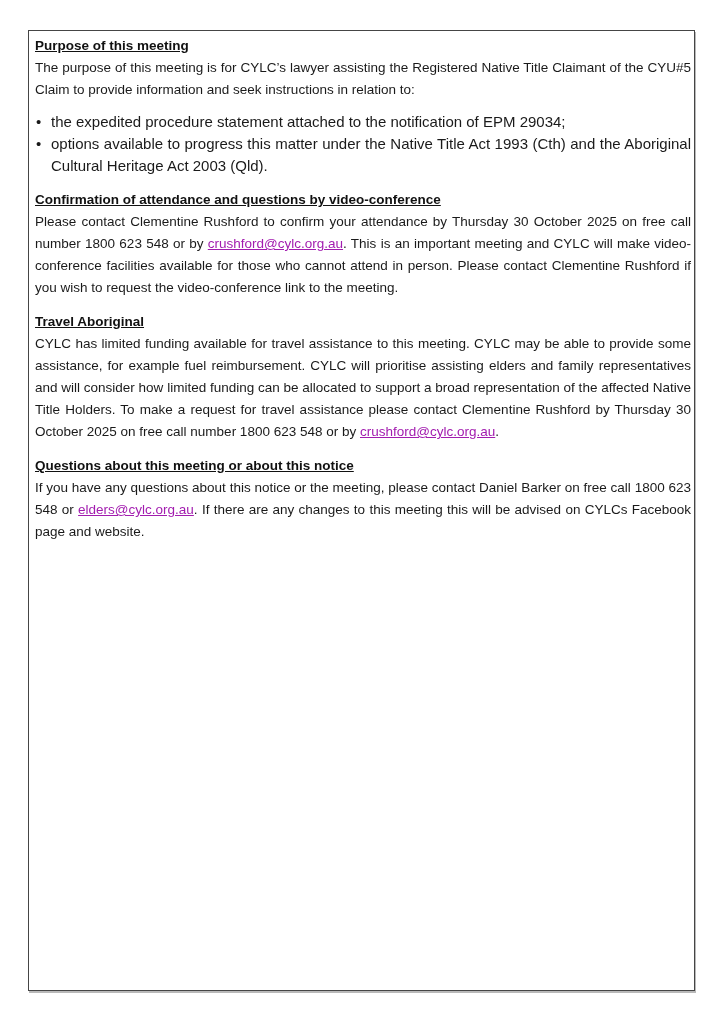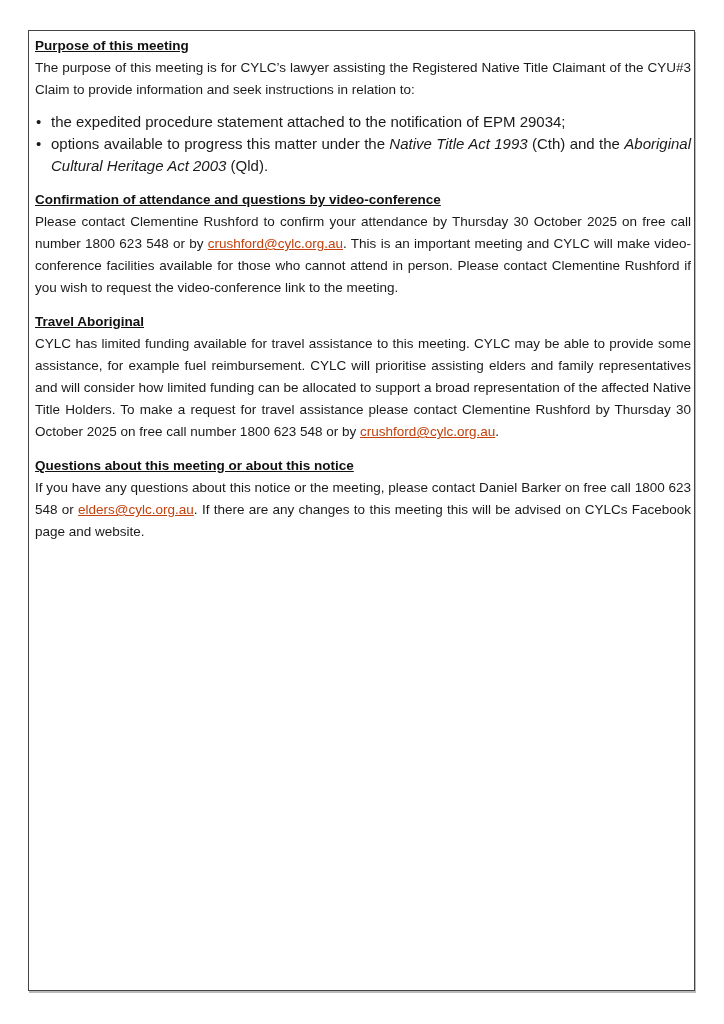--- a/index.html
+++ b/index.html
@@ -58,35 +58,35 @@
     line-height: 22px;
     text-align: justify;
   }
   .bullet-item::before {
     content: "\2022";
     position: absolute;
     left: 1px;
     top: 0;
   }
   .b { font-weight: normal; }
-  .i { font-style: italic; }
+  .i { }
   .email-link {
-    color: #c2410c;
+    color: #a21caf;
     text-decoration: underline;
     cursor: pointer;
   }
 </style>
 </head>
 <body>
 
 <div class="page-box">
   <div>
       <section class="doc-section">
         <h2 class="sec-heading">Purpose of this meeting</h2>
-        <p class="para"><span>The purpose of this meeting is for CYLC’s lawyer assisting the Registered Native Title Claimant of the CYU#3 Claim to provide information and seek instructions in relation to:</span></p>
+        <p class="para"><span>The purpose of this meeting is for CYLC’s lawyer assisting the Registered Native Title Claimant of the CYU#5 Claim to provide information and seek instructions in relation to:</span></p>
         <ul class="bullets">
           <li class="bullet-item"><span>the expedited procedure statement attached to the notification of EPM 29034;</span></li>
           <li class="bullet-item"><span>options available to progress this matter under the </span><span class="i">Native Title Act 1993</span><span> (Cth) and the </span><span class="i">Aboriginal Cultural Heritage Act 2003</span><span> (Qld).</span></li>
         </ul>
       </section>
       <section class="doc-section">
         <h2 class="sec-heading">Confirmation of attendance and questions by video-conference</h2>
         <p class="para"><span>Please contact </span><span class="b">Clementine Rushford</span><span> to confirm your attendance by </span><span class="b">Thursday 30 October 2025</span><span> on free call number 1800 623 548 or by </span><a class="email-link" href="#">crushford@cylc.org.au</a><span>. This is an important meeting and CYLC will make video-conference facilities available for those who cannot attend in person. Please contact Clementine Rushford if you wish to request the video-conference link to the meeting.</span></p>
       </section>
       <section class="doc-section">

